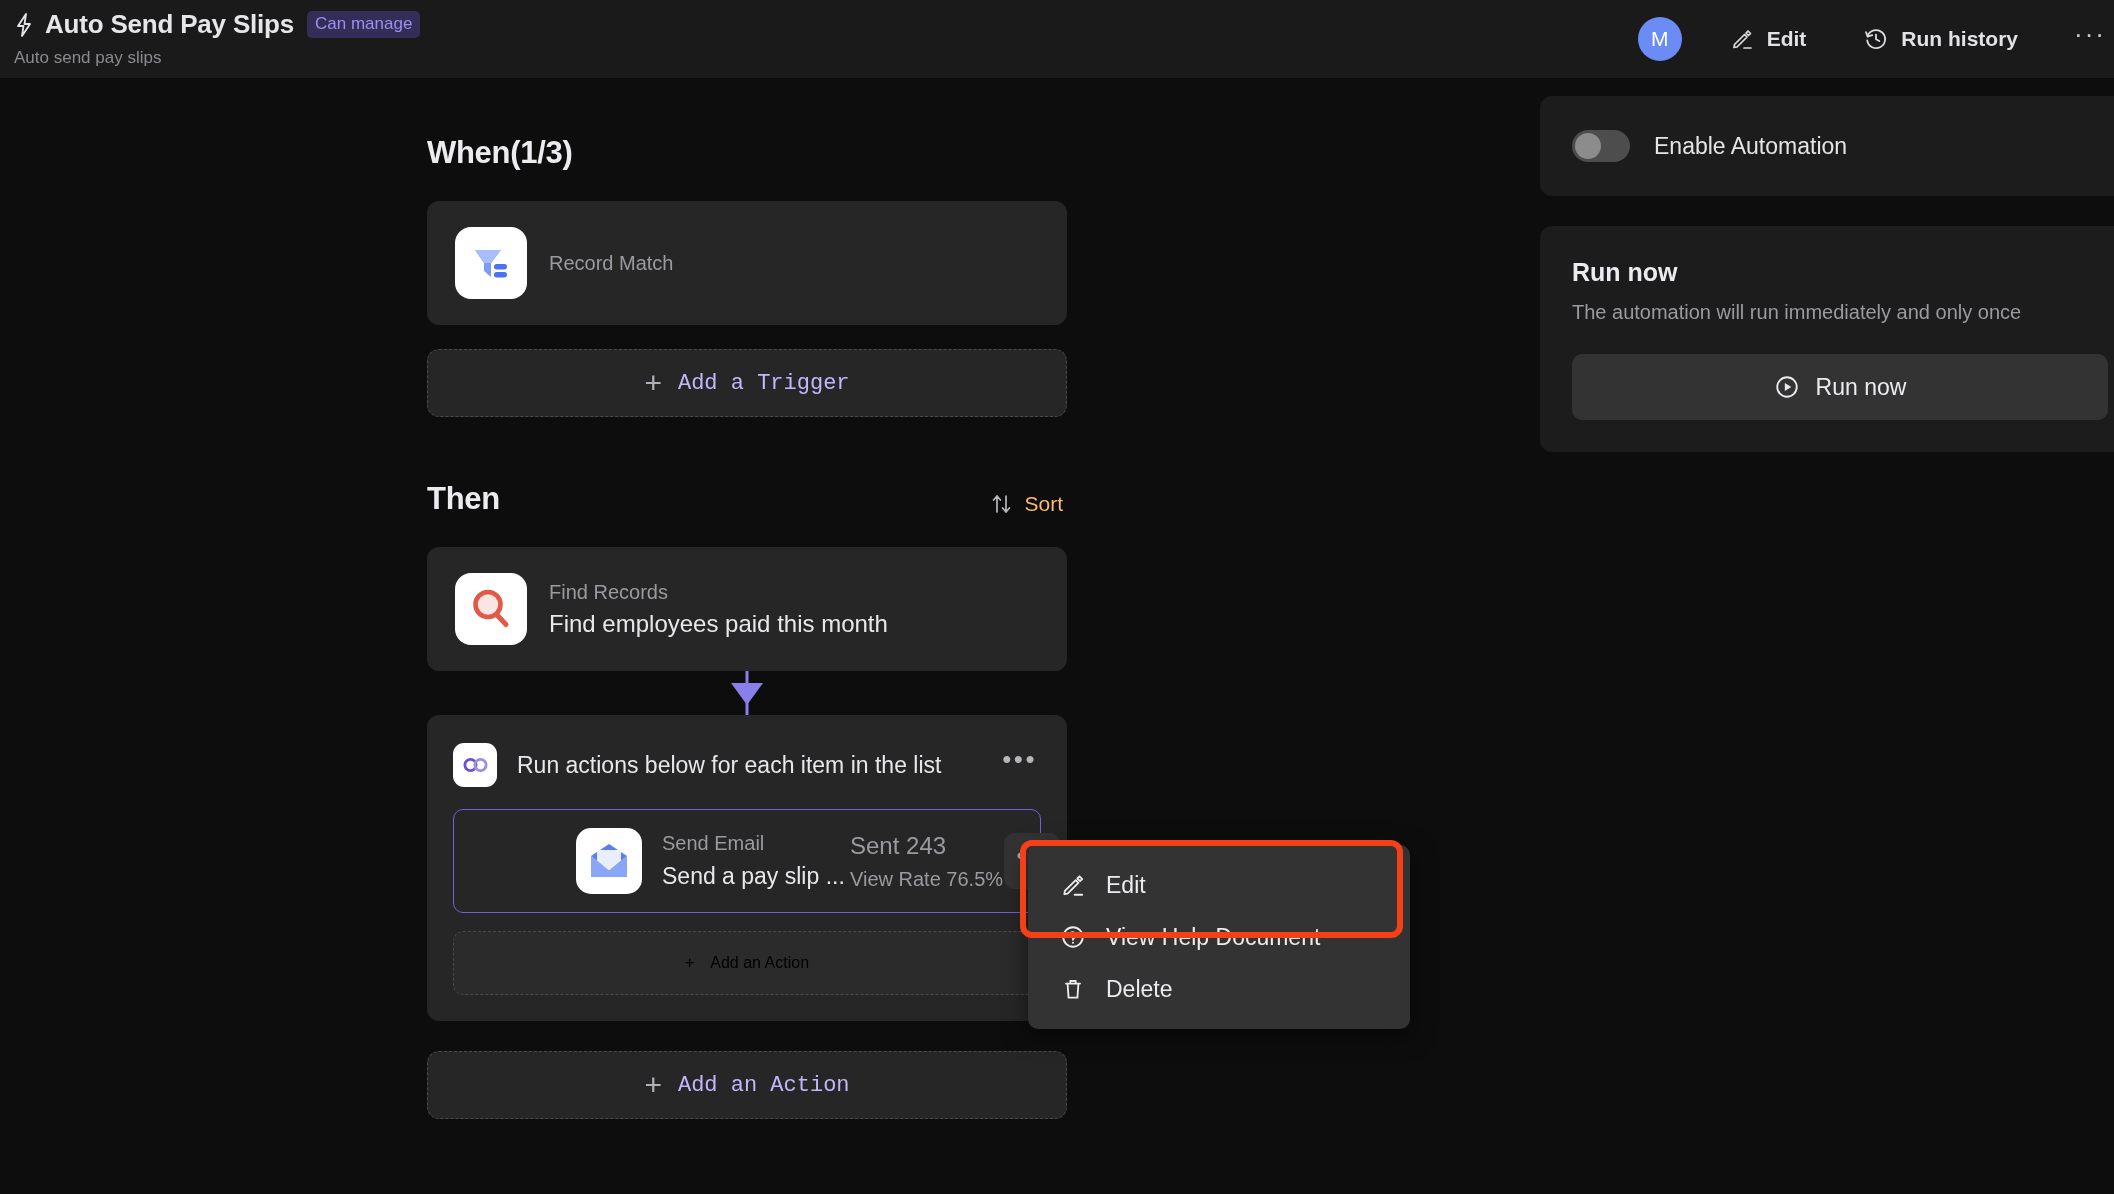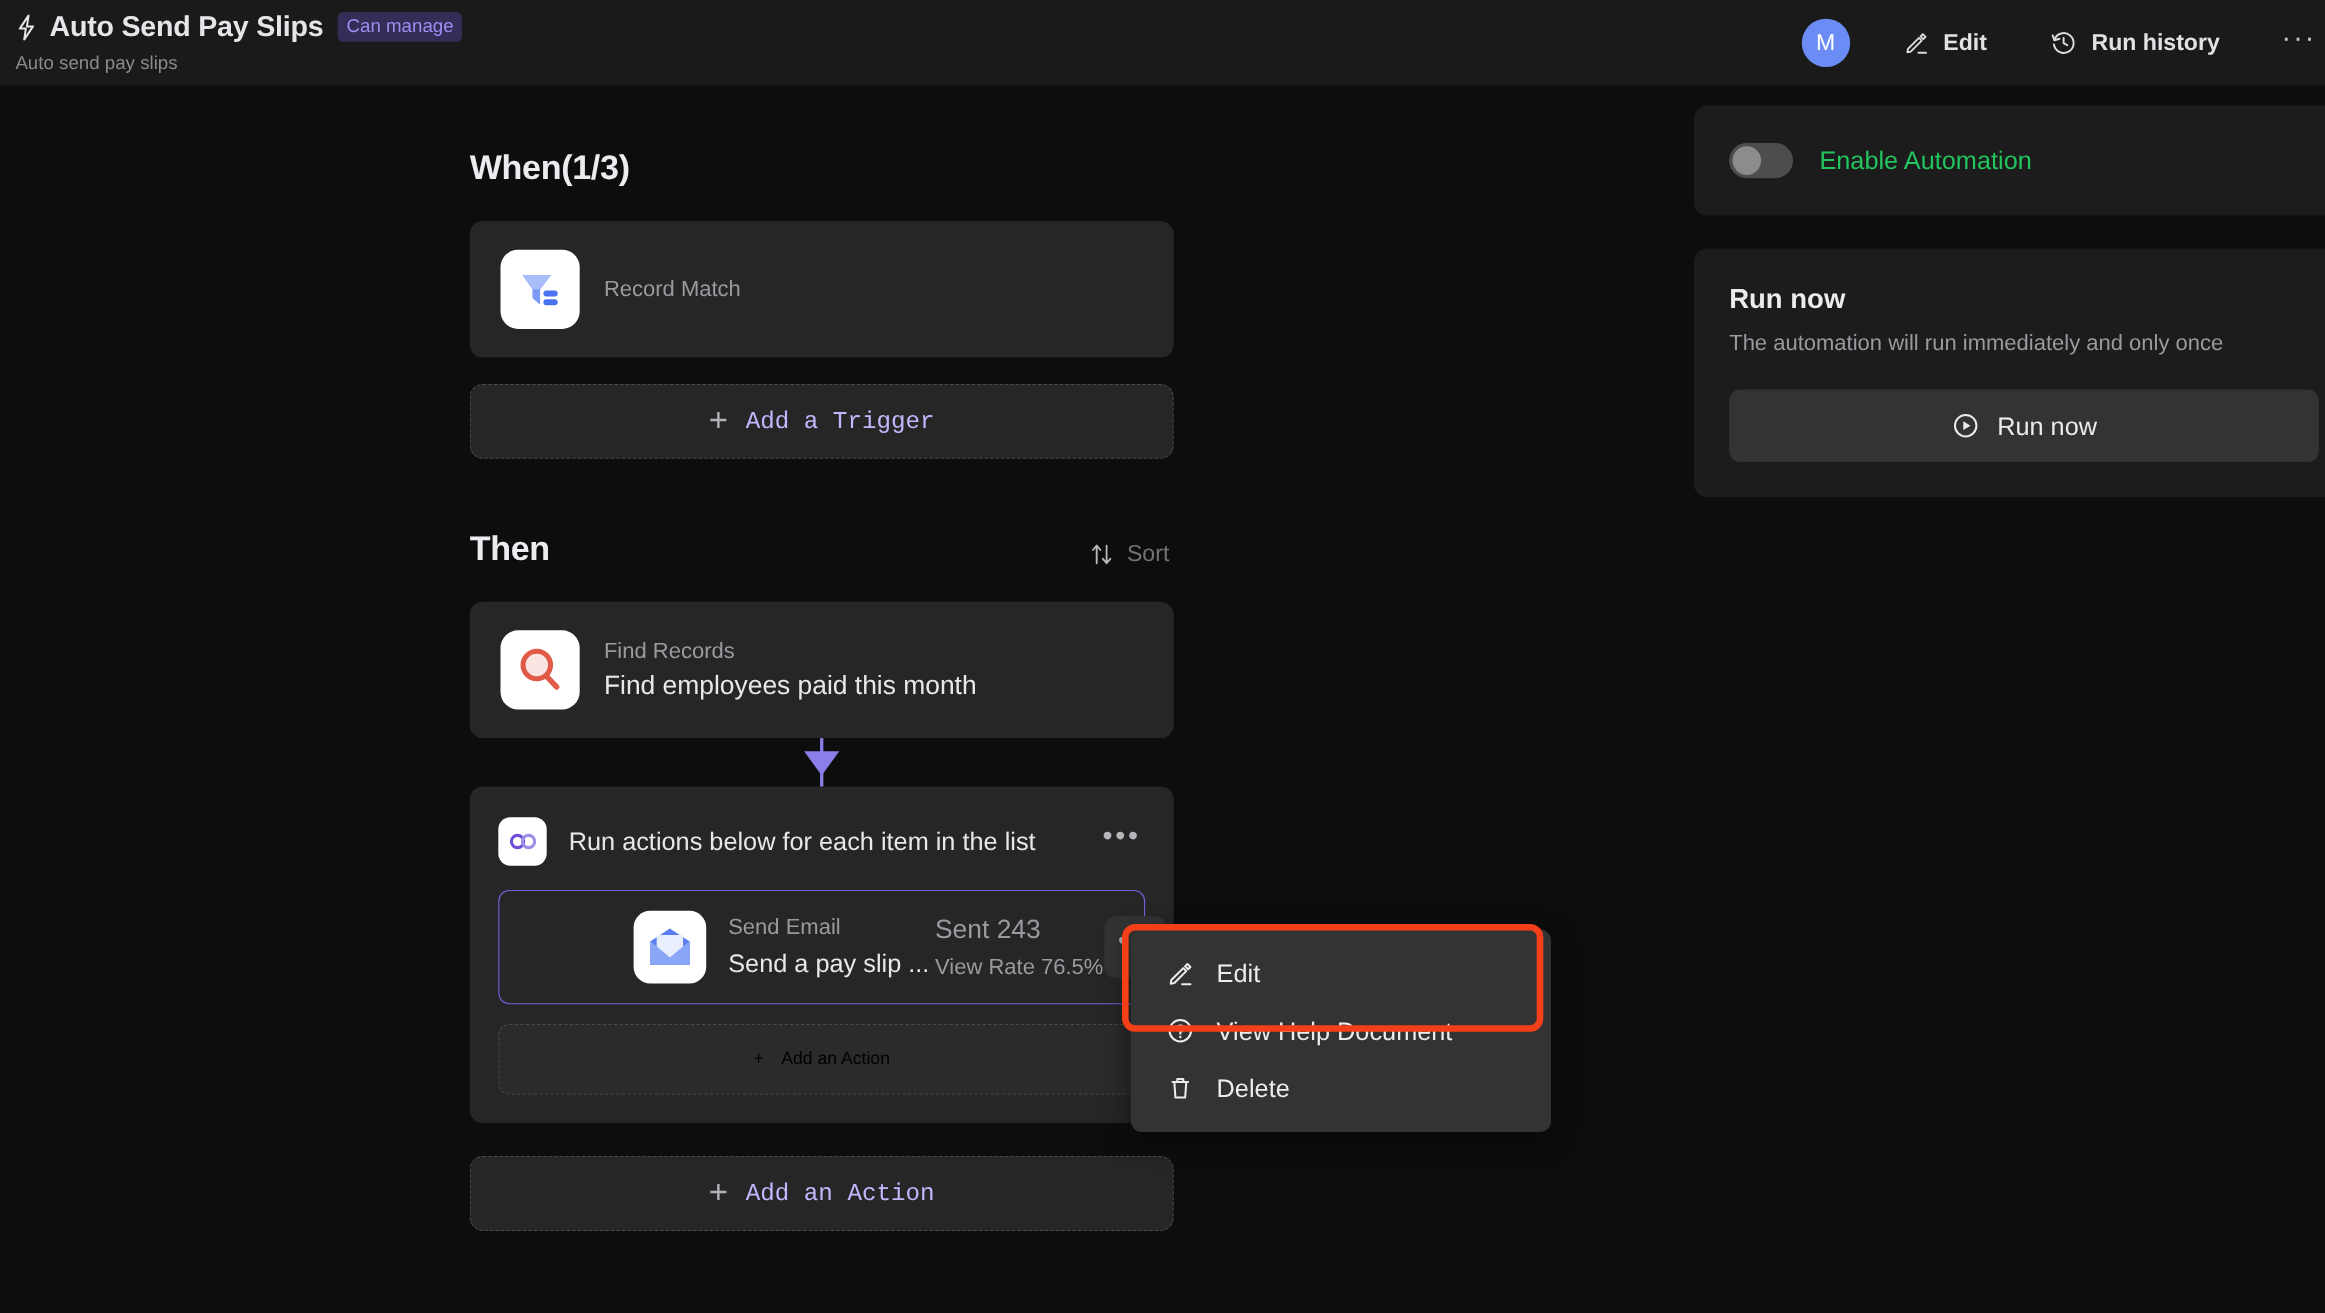--- a/index.html
+++ b/index.html
@@ -73,21 +73,21 @@
   .section-head {
     display: flex; align-items: center; justify-content: space-between;
     height: 40px; margin-bottom: 28px;
   }
   .section-title {
     font-size: 31px; font-weight: bold; color: #ececf0;
     letter-spacing: -0.3px;
   }
   .sort-btn {
     display: flex; align-items: center; gap: 11px;
-    color: #737373; font-size: 21px; cursor: pointer;
+    color: #fdba74; font-size: 21px; cursor: pointer;
     padding-right: 4px;
     margin-top: 10px;
   }
   .sort-btn .ic { width:22px; height:22px; display:block;}
 
   .card {
     background: #262626; border-radius: 12px;
     padding: 26px 28px; display: flex; align-items: center;
     gap: 22px; cursor: pointer;
   }
@@ -215,21 +215,21 @@
   }
   .toggle {
     width: 58px; height: 32px; border-radius: 16px;
     background: #4d4d4d; position: relative; flex: 0 0 auto; cursor: pointer;
   }
   .toggle .knob {
     position: absolute; left: 3px; top: 3px;
     width: 26px; height: 26px; border-radius: 50%;
     background: #8c8c8c;
   }
-  .rlabel { font-size: 23px; color: #22c55e; }
+  .rlabel { font-size: 23px; color: #e5e5e5; }
   .rcard.run {
     margin-top: 30px; padding: 32px; 
   }
   .run-title { font-size: 25px; font-weight: bold; color: #ececf0; }
   .run-desc { font-size: 20px; color: #9a9aa0; margin-top: 14px; }
   .run-btn {
     margin-top: 30px; height: 66px; border-radius: 10px;
     background: #333333; display: flex; align-items: center;
     justify-content: center; gap: 16px; cursor: pointer;
   }

